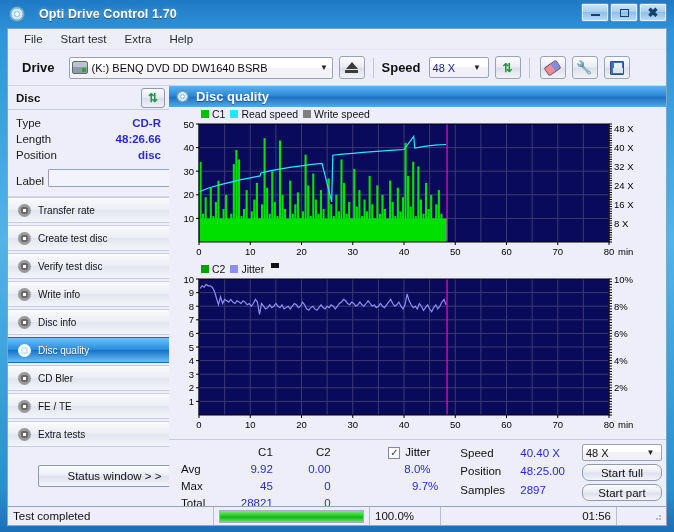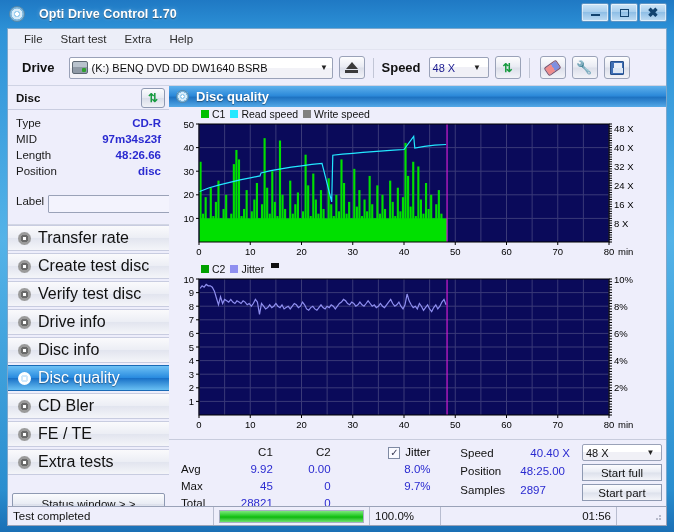--- a/index.html
+++ b/index.html
@@ -145,35 +145,35 @@
   .refresh-btn {
     margin-left: auto; width: 24px; height: 20px;
     border: 1px solid #8e99b2; border-radius: 3px;
     background: linear-gradient(180deg,#fbfcfe 0%,#e6e9f2 48%,#d9dde9 52%,#f0f2f7 100%);
     display: flex; align-items: center; justify-content: center;
   }
   .infotable { padding: 5px 8px 2px 8px; font-size: 11.5px; }
   .inforow { display: flex; justify-content: space-between; line-height: 16px; }
   .inforow .k { color: #1a1a1a; }
   .inforow .v { color: #2a2ad0; font-weight: bold; }
-  .labelrow { display: flex; align-items: flex-start; margin-top: 16px; gap: 4px; }
+  .labelrow { display: flex; align-items: flex-end; margin-top: 4px; gap: 4px; }
   .labelrow .k { color: #1a1a1a; font-size: 11.5px; width: 40px; }
   .label-input {
     flex: 1; height: 18px; background: #f3f3fd;
     border: 1px solid #9aa2b8; border-radius: 1px;
   }
   .disc-btn {
     width: 22px; height: 20px; border: 1px solid #8e99b2; border-radius: 3px;
     background: linear-gradient(180deg,#fbfcfe 0%,#e6e9f2 48%,#d9dde9 52%,#f0f2f7 100%);
     display: flex; align-items: center; justify-content: center;
   }
   .navlist { margin-top: 7px; border-top: 1px solid #d2d6e4; }
   .navitem {
     height: 26px; display: flex; align-items: center; gap: 7px;
-    padding-left: 10px; font-size: 16px; color: #111;
+    padding-left: 10px; font-size: 10px; color: #111;
     background: linear-gradient(180deg,#fafafc 0%,#eceef5 48%,#e2e5ef 52%,#f4f5f9 100%);
     border: 1px solid #c8cce0; border-left: none; border-right: none;
     margin-bottom: 2px;
   }
   .navitem.active {
     background: linear-gradient(180deg,#6fc2f5 0%, #2a8ce0 48%, #1a72c8 52%, #69c0f3 100%);
     color: #ffffff; border-color: #1a6ab5;
     text-shadow: 0 1px 1px rgba(0,0,0,.35);
   }
   .cdicon {
@@ -183,21 +183,21 @@
   }
   .navitem.active .cdicon {
     background: radial-gradient(circle at 50% 50%, #ffffff 0 20%, #cfe8fb 21% 40%, #ffffff 41% 70%, #bcdcf7 71% 100%);
   }
   .statusbtn-wrap { padding: 4px 4px 0 4px; }
   .statuswin-btn {
     width: 100%; height: 22px;
     border: 1px solid #8e99b2; border-radius: 2px;
     background: linear-gradient(180deg,#fbfcfe 0%,#e9ecf4 48%,#dde1ec 52%,#f3f4f9 100%);
     display: flex; align-items: center; justify-content: center;
-    font-size: 11.5px; color: #111;
+    font-size: 11.5px; color: #111; margin-left: 26px;
   }
 
   .rightpanel { flex: 1; background: #eeeefb; position: relative; }
   .sectionhead {
     height: 21px; display: flex; align-items: center; gap: 7px;
     padding-left: 7px;
     background: linear-gradient(180deg,#5fb1ec 0%, #2d8ada 45%, #1f73c2 55%, #54a9e7 100%);
   }
   .sectionhead .stitle {
     font-size: 13px; font-weight: bold; color: #ffffff;
@@ -222,21 +222,21 @@
   .stattable td { padding: 0 6px; line-height: 15px; }
   .statlbl { color: #111; text-align: left; }
   .statval { color: #2a2ad0; text-align: right; }
   .statcolhdr { color: #111; text-align: right; font-weight: normal; }
   .chk {
     width: 12px; height: 12px; border: 1px solid #7f8aa3; background: #fafaff;
     display: inline-flex; align-items: center; justify-content: center;
     font-size: 10px; color: #3a3a55; line-height: 1;
   }
   .rbtn {
-    width: 80px; height: 19px; border: 1px solid #8e99b2; border-radius: 0;
+    width: 80px; height: 19px; border: 1px solid #8e99b2; border-radius: 7px;
     background: linear-gradient(180deg,#fbfcfe 0%,#e9ecf4 48%,#dde1ec 52%,#f3f4f9 100%);
     display: flex; align-items: center; justify-content: center;
     font-size: 11.5px; color: #111;
   }
   .rcombo {
     width: 80px; height: 19px; border: 1px solid #9aa2b8; border-radius: 2px;
     background: linear-gradient(180deg,#ffffff 0 50%, #f0f0f6 50% 100%);
     display: flex; align-items: center; padding: 0 3px;
     font-size: 11px; color: #111;
   }
@@ -331,24 +331,20 @@
           <div class="refresh-btn">
               <span class="greenarrows">⇅</span>
             </div>
         </div>
         <div class="infotable">
           <div class="inforow">
             <span class="k">Type</span>
             <span class="v">CD-R</span>
           </div>
           <div class="inforow">
-            <span class="k">MID</span>
-            <span class="v">97m34s23f</span>
-          </div>
-          <div class="inforow">
             <span class="k">Length</span>
             <span class="v">48:26.66</span>
           </div>
           <div class="inforow">
             <span class="k">Position</span>
             <span class="v">disc</span>
           </div>
           <div class="labelrow">
             <span class="k">Label</span>
             <input class="label-input" type="text" value="" style="">
@@ -366,21 +362,21 @@
           <div class="navitem">
             <span class="cdicon"></span>
             <span>Create test disc</span>
           </div>
           <div class="navitem">
             <span class="cdicon"></span>
             <span>Verify test disc</span>
           </div>
           <div class="navitem">
             <span class="cdicon"></span>
-            <span>Drive info</span>
+            <span>Write info</span>
           </div>
           <div class="navitem">
             <span class="cdicon"></span>
             <span>Disc info</span>
           </div>
           <div class="navitem active">
             <span class="cdicon"></span>
             <span>Disc quality</span>
           </div>
           <div class="navitem">
@@ -802,37 +798,37 @@
               <td class="statval">9.92</td>
               <td class="statval">0.00</td>
               <td></td>
               <td class="statval" style="text-align:left;padding-left:22px">8.0%</td>
             </tr>
             <tr>
               <td class="statlbl">Max</td>
               <td class="statval">45</td>
               <td class="statval">0</td>
               <td></td>
-              <td class="statval" style="text-align:left;padding-left:22px">9.7%</td>
+              <td class="statval" style="text-align:right;padding-left:22px">9.7%</td>
             </tr>
             <tr>
               <td class="statlbl">Total</td>
               <td class="statval">28821</td>
               <td class="statval">0</td>
               <td></td>
               <td class="statval" style="text-align:left;padding-left:22px"></td>
             </tr>
           </tbody>
             </table>
 
           <table class="stattable" style="margin-left:6px">
             <tbody>
                 <tr>
               <td class="statlbl" style="width:58px">Speed</td>
-              <td class="statval" style="text-align:right;width:62px">40.40 X</td>
+              <td class="statval" style="text-align:left;width:62px">40.40 X</td>
             </tr>
             <tr>
               <td class="statlbl">Position</td>
               <td class="statval" style="text-align:left">48:25.00</td>
             </tr>
             <tr>
               <td class="statlbl">Samples</td>
               <td class="statval" style="text-align:left">2897</td>
             </tr>
           </tbody>

